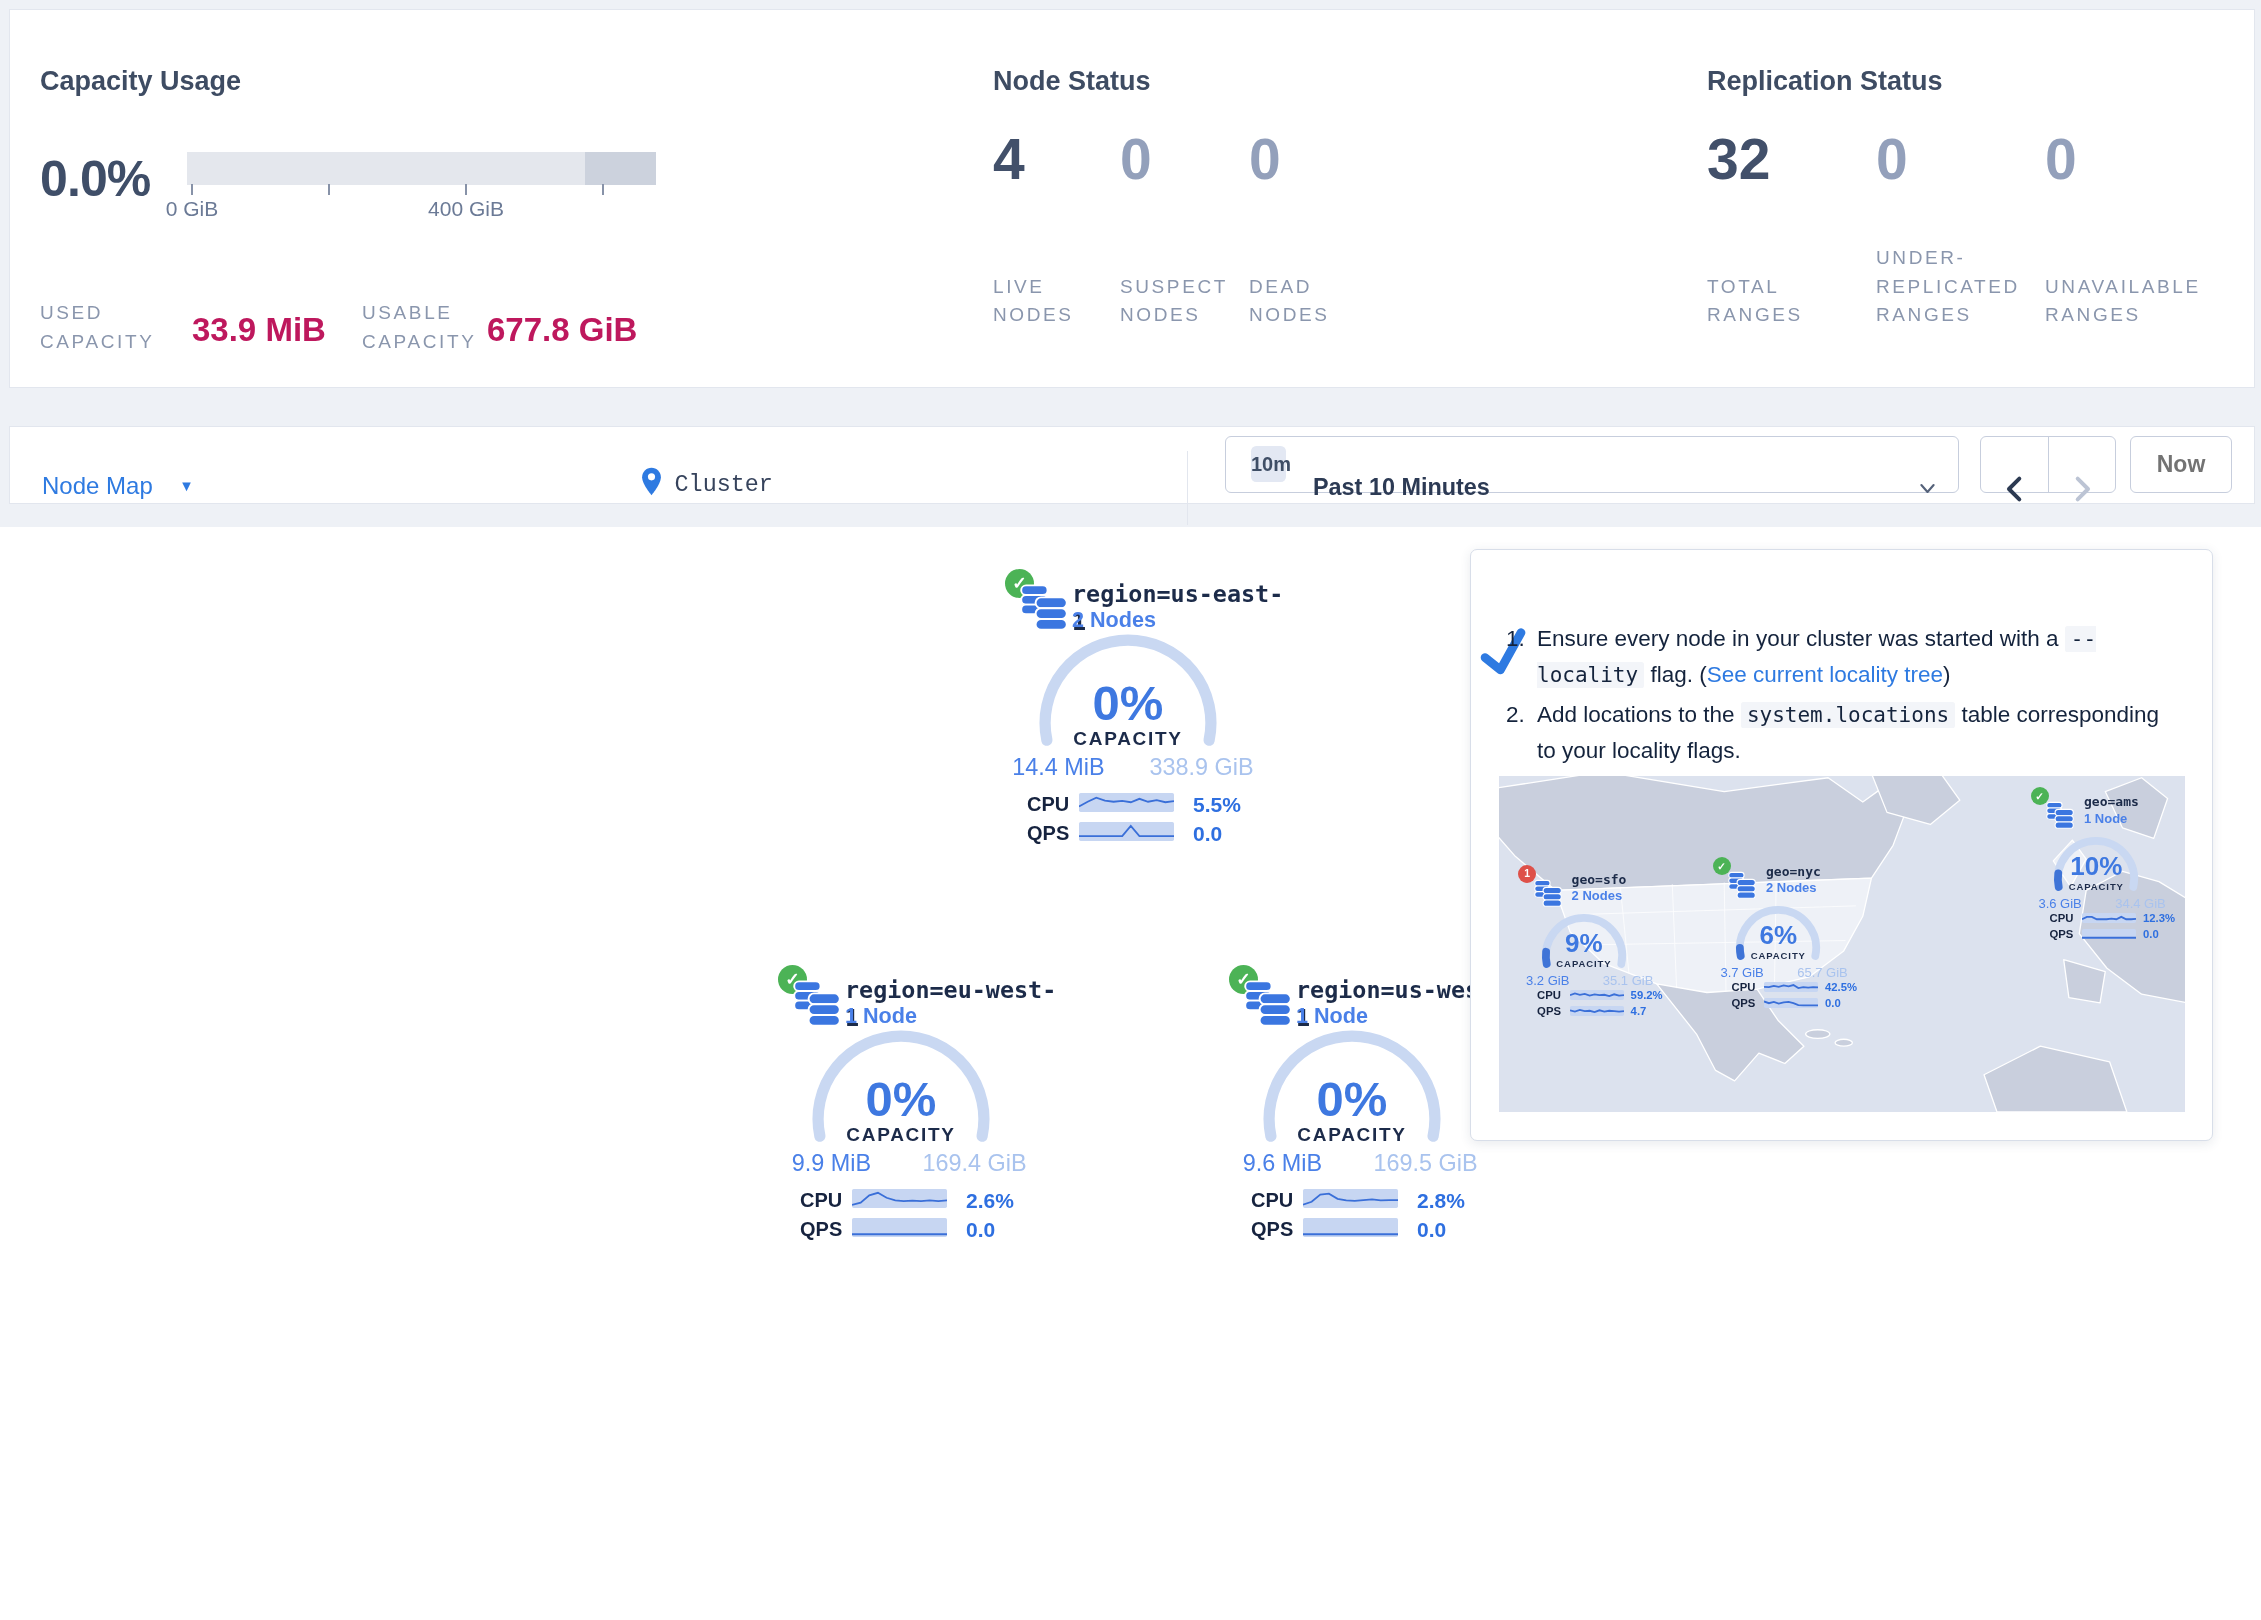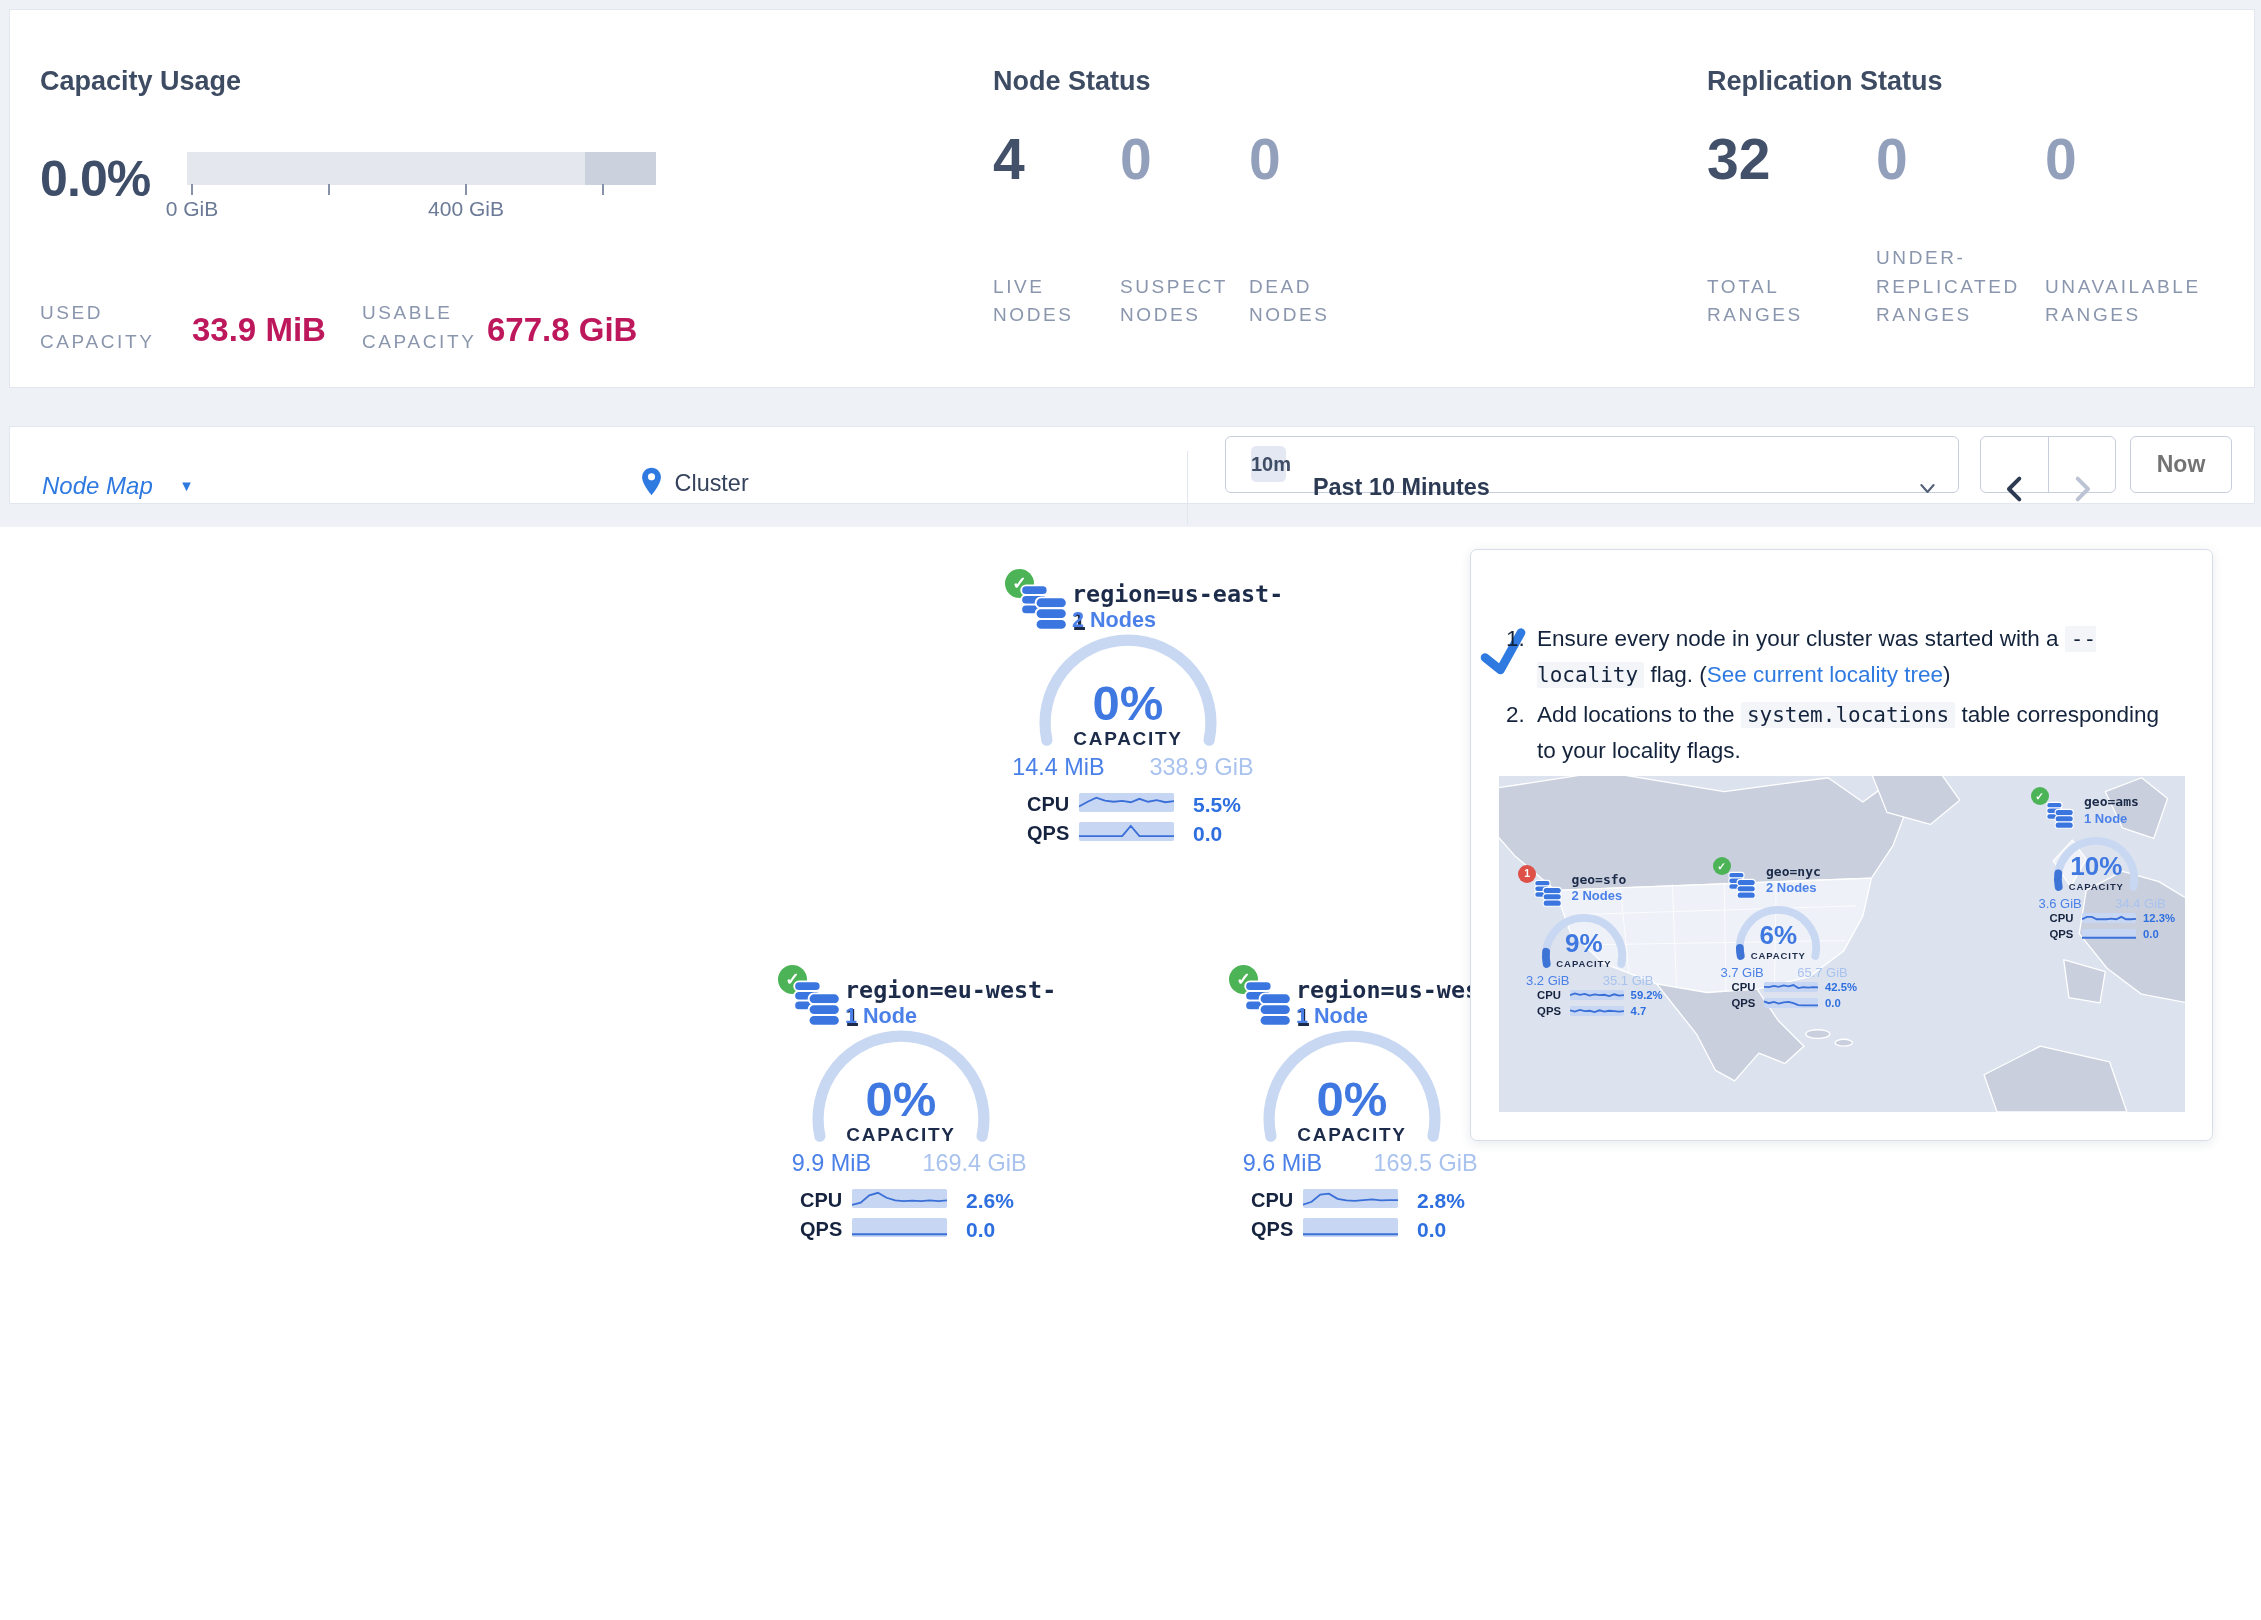--- a/index.html
+++ b/index.html
@@ -19,21 +19,21 @@
   .cap-bar{position:absolute;background:#e4e7ed;}
   .cap-bar .seg{position:absolute;top:0;height:100%;background:#ccd2dd;}
   .tick{position:absolute;width:1.7px;height:11.3px;background:#8792a8;}
   .tick-label{position:absolute;font-size:21px;color:#6b7a96;transform:translateX(-50%);}
   .stat-col{position:absolute;height:204px;}
   .stat-value{font-size:57px;font-weight:700;color:#42506a;}
   .stat-value.muted{color:#93a0bb;font-weight:700;}
   .stat-label{position:absolute;bottom:0;left:0;font-size:19px;letter-spacing:2.6px;color:#8a96ad;line-height:28.6px;}
   .kv-label{font-size:19px;letter-spacing:2.6px;color:#8a96ad;line-height:29px;}
   .kv-value{font-size:33px;font-weight:700;color:#be185d;}
-  .toolbar-view{font-size:24px;font-weight:500;color:#2e7ae1;font-style:italic;}
+  .toolbar-view{font-size:24px;font-weight:500;color:#2e7ae1;}
   .caret-down{font-size:14.7px;color:#2e7ae1;}
   .crumb-label{font-size:23.4px;color:#36435c;}
   .tbox{position:absolute;background:#fff;border:0.9px solid #c7cedd;border-radius:6px;}
   .range-badge{position:absolute;background:#e3e8f3;border-radius:5.2px;color:#3f4e66;
     font-size:20px;font-weight:700;text-align:center;}
   .range-label{font-size:23.4px;font-weight:600;color:#2c3a54;}
   .now-label{font-size:23px;font-weight:600;color:#737373;}
   .arrow-divider{position:absolute;width:0.9px;background:#c7cedd;}
 
   
@@ -212,21 +212,21 @@
   <span class="caret-down" style="margin-left:22.5px;vertical-align:2.6px;">▼</span>
 </div>
 
 <div class="abs" style="left:641px;top:443px;cursor:pointer;">
   <span style="display:inline-block;vertical-align:-5.2px;">
     <svg width="21" height="29" viewBox="0 0 24 34">
       <path d="M12 1 C5.9 1 1 5.9 1 12 c0 8.2 11 21 11 21 s11-12.8 11-21 C23 5.9 18.1 1 12 1 z" fill="#2e7ae1"></path>
       <circle cx="12" cy="11.5" r="4.2" fill="#fff"></circle>
     </svg>
   </span>
-  <span class="crumb-label" style="margin-left:8.7px;">Cluster</span>
+  <span class="crumb-label" style="margin-left:8.7px;font-family:Liberation Mono, monospace;">Cluster</span>
 </div>
 
 <div class="tbox" style="left:1225px;top:436px;width:732px;height:55px;cursor:pointer;">
   <div class="range-badge" style="left:25px;top:8.7px;width:35px;height:36px;line-height:36px;">10m</div>
   <div class="abs range-label" style="left:87px;top:13px;">Past 10 Minutes</div>
   <span class="abs" style="left:691px;top:17.3px;">
     <svg width="21" height="21" viewBox="0 0 24 24">
         <polyline points="5,8 12,16 19,8" fill="none" stroke="#55627a" stroke-width="2.4" stroke-linecap="round" stroke-linejoin="round"></polyline>
       </svg>
   </span>

